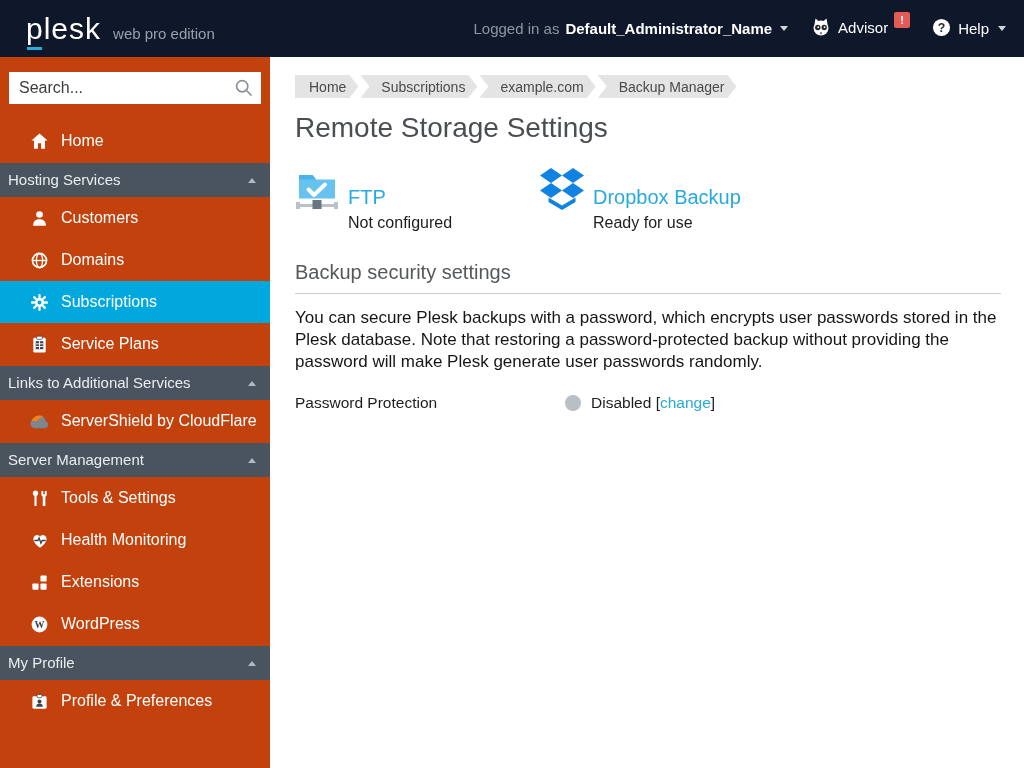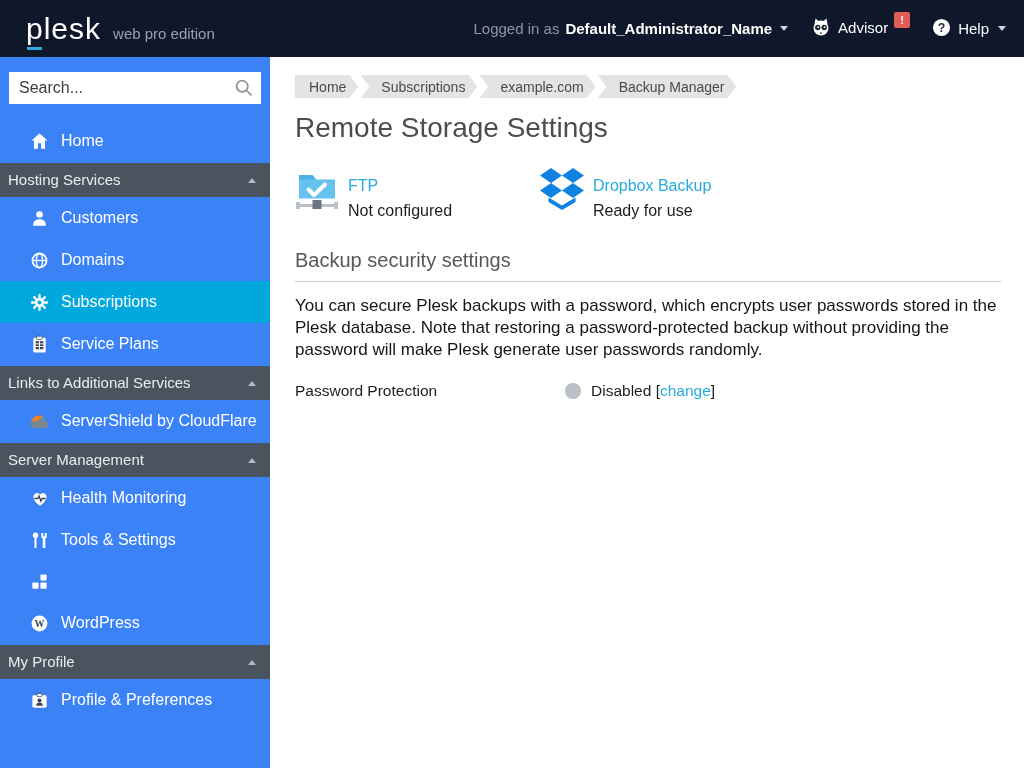--- a/index.html
+++ b/index.html
@@ -40,21 +40,21 @@
     min-width:16px; height:16px; background:#e25b55; color:#fff; font-size:11px;
     font-weight:700; border-radius:2px; display:flex; align-items:center;
     justify-content:center; padding:0 4px; transform:translateY(-4px);
   }
   .help { display:flex; align-items:center; gap:7px; cursor:pointer; }
   .help-label { color:#fff; }
 
   
   .sidebar {
     position:absolute; top:57px; left:0; width:270px; bottom:0;
-    background:#3b82f6; color:#fff;
+    background:#c2410c; color:#fff;
   }
   .search-wrap { position:relative; margin:15px 9px 16px 9px; }
   .search-input {
     width:100%; height:32px; border:none; outline:none; background:#fff;
     font-family:inherit; font-size:16px; color:#333; padding:0 36px 0 10px;
   }
   .search-input::placeholder { color:#3c3c3c; opacity:1; }
   .search-icon { position:absolute; right:7px; top:6px; }
 
   .nav { }
@@ -93,22 +93,22 @@
   }
   .page-title {
     font-size:28px; font-weight:400; color:#4b4e51; margin:13px 0 0 0; line-height:34px;
   }
 
   .storage-row { display:flex; margin-top:23px; }
   .storage-item { display:flex; align-items:flex-start; cursor:default; }
   .storage-item.first { width:245px; }
   .storage-icon { width:44px; height:44px; margin-right:9px; flex:0 0 44px; }
   .storage-link {
-    color:#28aade; font-size:16px; text-decoration:none; display:inline-block;
-    margin-top:8px; line-height:20px; cursor:pointer;
+    color:#28aade; font-size:20px; text-decoration:none; display:inline-block;
+    margin-top:19px; line-height:20px; cursor:pointer;
   }
   .storage-status { color:#1d1d1d; font-size:16px; margin-top:5px; line-height:20px; }
 
   .section-heading {
     width:706px; margin-top:27px; font-size:20px; font-weight:400; color:#55585b;
     padding-bottom:9px; border-bottom:1px solid #cccccc; line-height:24px;
   }
   .section-desc {
     width:706px; margin-top:13px; font-size:17px; line-height:22px; color:#161616;
   }
@@ -255,49 +255,50 @@
           </svg>
         </span>
         <span class="nav-label">ServerShield by CloudFlare</span>
       </div>
       <div class="nav-group">
         <span>Server Management</span>
         <span class="caret-up"></span>
       </div>
       <div class="nav-item">
         <span class="nav-icon">
-          <svg width="20" height="19" viewBox="0 0 20 20">
-            <path d="M10 17.5 C2.8 12.4 1.8 7.6 4.4 5.2 C6.5 3.3 9.1 4 10 6.1 C10.9 4 13.5 3.3 15.6 5.2 C18.2 7.6 17.2 12.4 10 17.5 Z" fill="#fff"></path>
-            <polyline points="4,10 7.8,10 9,7.4 11,12.8 12.2,10 16,10" stroke="#3b4450" stroke-width="1.4" fill="none"></polyline>
-          </svg>
-        </span>
-        <span class="nav-label">Health Monitoring</span>
-      </div>
-      <div class="nav-item">
-        <span class="nav-icon">
           <svg width="19" height="19" viewBox="0 0 20 20">
             <g fill="#fff">
               <circle cx="5.8" cy="4.4" r="2.8"></circle>
               <rect x="4.7" y="6" width="2.2" height="12" rx="1"></rect>
               <path d="M12 2 h2 v3.6 h1.6 V2 h2 v4.6 l-1.4 1.5 v9.9 h-2.8 V8.1 L12 6.6 Z"></path>
             </g>
           </svg>
         </span>
         <span class="nav-label">Tools &amp; Settings</span>
       </div>
       <div class="nav-item">
         <span class="nav-icon">
+          <svg width="20" height="19" viewBox="0 0 20 20">
+            <path d="M10 17.5 C2.8 12.4 1.8 7.6 4.4 5.2 C6.5 3.3 9.1 4 10 6.1 C10.9 4 13.5 3.3 15.6 5.2 C18.2 7.6 17.2 12.4 10 17.5 Z" fill="#fff"></path>
+            <polyline points="4,10 7.8,10 9,7.4 11,12.8 12.2,10 16,10" stroke="#3b4450" stroke-width="1.4" fill="none"></polyline>
+          </svg>
+        </span>
+        <span class="nav-label">Health Monitoring</span>
+      </div>
+      <div class="nav-item">
+        <span class="nav-icon">
           <svg width="19" height="19" viewBox="0 0 20 20">
             <g fill="#fff">
               <rect x="11" y="2.5" width="6.5" height="6.5" rx="0.8"></rect>
               <rect x="2.5" y="11" width="6.5" height="6.5" rx="0.8"></rect>
               <rect x="11" y="11" width="6.5" height="6.5" rx="0.8"></rect>
             </g>
           </svg>
         </span>
+        <span class="nav-label">Extensions</span>
       </div>
       <div class="nav-item">
         <span class="nav-icon">
           <svg width="19" height="19" viewBox="0 0 20 20">
             <circle cx="10" cy="10" r="8.3" fill="#fff"></circle>
             <text x="10" y="13.6" text-anchor="middle" font-size="10.5" font-weight="bold" fill="#3b4450" font-family="Liberation Serif, serif">W</text>
           </svg>
         </span>
         <span class="nav-label">WordPress</span>
       </div>

